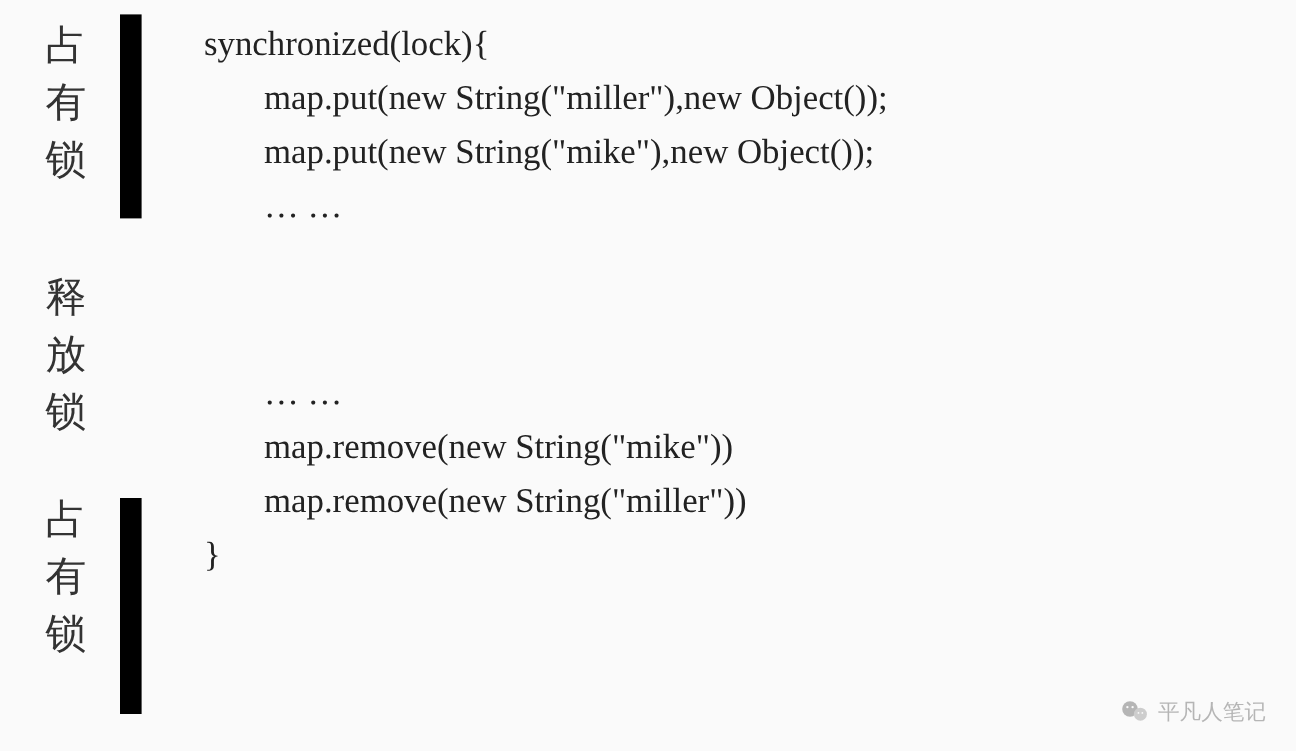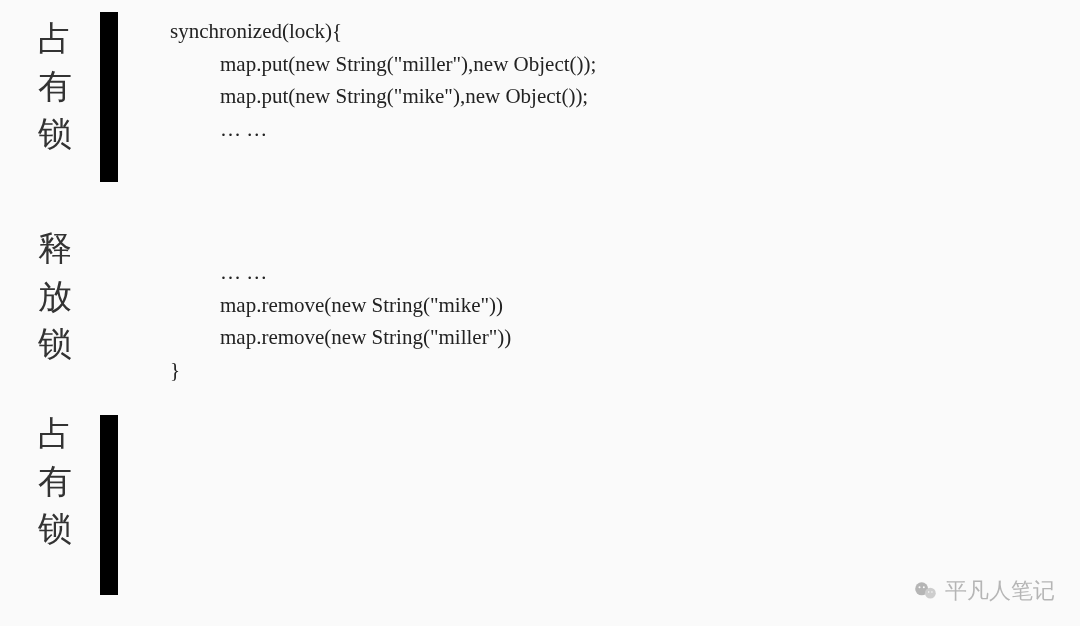--- a/index.html
+++ b/index.html
@@ -49,21 +49,21 @@
       width: 18px;
       background: #000;
       margin-left: 20px;
     }
     .code-col {
       flex: 1;
       padding-left: 40px;
       padding-top: 5px;
     }
     .code-line {
-      font-size: 21px;
+      font-size: 29px;
       color: #222;
       font-family: "Times New Roman", serif;
       line-height: 1.55;
       white-space: pre;
     }
     .indent1 {
       padding-left: 50px;
     }
     .spacer-sm {
       height: 15px;
@@ -72,21 +72,21 @@
       height: 48px;
     }
     .watermark {
       position: absolute;
       bottom: 20px;
       right: 25px;
       display: flex;
       align-items: center;
       gap: 6px;
       color: #999;
-      font-size: 22px;
+      font-size: 18px;
       font-family: "Microsoft YaHei", sans-serif;
       opacity: 0.7;
     }
     .wechat-icon {
       width: 26px;
       height: 26px;
       position: relative;
     }
     .wechat-icon svg {
       width: 100%;

